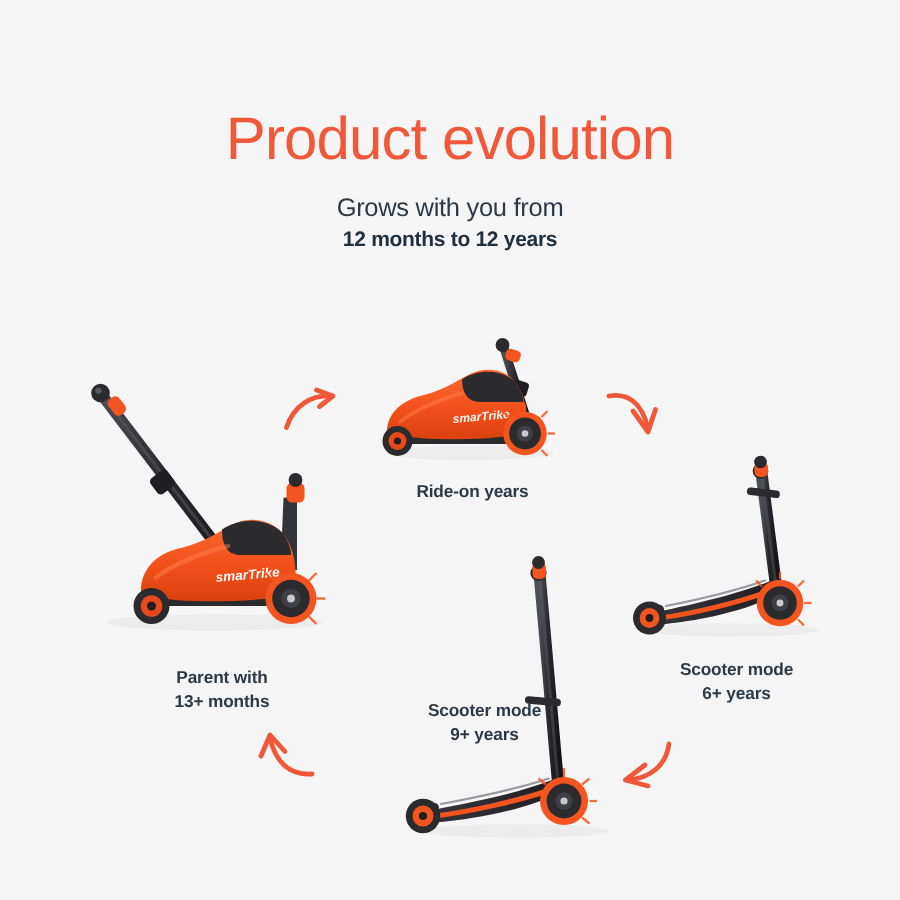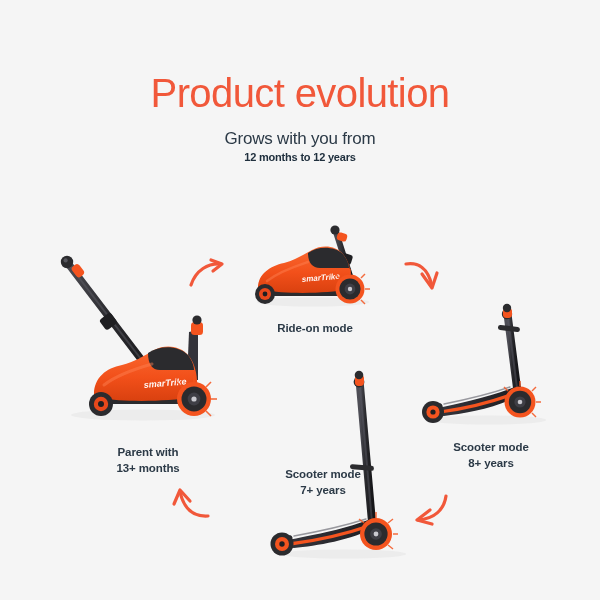--- a/index.html
+++ b/index.html
@@ -40,21 +40,21 @@
   }
   .sub1 {
     margin-top: 14px;
     font-size: 17px;
     font-weight: 400;
     color: #2c3a47;
     letter-spacing: -0.2px;
   }
   .sub2 {
     margin-top: 2px;
-    font-size: 11px;
+    font-size: 14px;
     font-weight: 700;
     color: #20303e;
     letter-spacing: -0.2px;
   }
 
   
   .stage-item {
     position: absolute;
   }
   .caption {
@@ -244,21 +244,21 @@
             <line x1="110" y1="50" x2="110" y2="45"></line>
             <line x1="121" y1="54" x2="125" y2="50"></line>
             <line x1="125" y1="65" x2="130" y2="65"></line>
             <line x1="121" y1="76" x2="125" y2="80"></line>
             <line x1="99" y1="54" x2="95" y2="50"></line>
           </g>
         </g>
       </svg>
     </div>
     <div class="caption">
-      <span>Ride-on mode</span>
+      <span>Ride-on years</span>
     </div>
   </div>
 
   <div class="stage-item" id="item-scoot3">
     <div class="art">
       <svg width="150" height="128" viewBox="0 0 150 128">
         <defs>
           <linearGradient id="s3Tube" x1="0" y1="0" x2="1" y2="0">
             <stop offset="0" stop-color="#4d4d55"></stop>
             <stop offset="0.45" stop-color="#2a2a2e"></stop>
@@ -308,21 +308,21 @@
             <line x1="116" y1="91" x2="120" y2="87"></line>
             <line x1="120" y1="102" x2="125" y2="102"></line>
             <line x1="116" y1="113" x2="120" y2="117"></line>
             <line x1="92" y1="91" x2="88" y2="87"></line>
           </g>
         </g>
       </svg>
     </div>
     <div class="caption">
       <span>Scooter mode</span>
-      <span class="c-age">8+ years</span>
+      <span class="c-age">6+ years</span>
     </div>
   </div>
 
   <div class="stage-item" id="item-scoot9">
     <div class="art">
       <svg width="200" height="200" viewBox="0 0 200 200">
         <defs>
           <linearGradient id="s9Tube" x1="0" y1="0" x2="1" y2="0">
             <stop offset="0" stop-color="#4d4d55"></stop>
             <stop offset="0.45" stop-color="#2a2a2e"></stop>
@@ -371,21 +371,21 @@
             <line x1="140" y1="161" x2="145" y2="157"></line>
             <line x1="145" y1="172" x2="150" y2="172"></line>
             <line x1="140" y1="183" x2="145" y2="187"></line>
             <line x1="116" y1="161" x2="111" y2="157"></line>
           </g>
         </g>
       </svg>
     </div>
     <div class="caption">
       <span>Scooter mode</span>
-      <span class="c-age">7+ years</span>
+      <span class="c-age">9+ years</span>
     </div>
   </div>
 
   <div class="arrow" id="arrow-1">
     <svg width="40" height="34" viewBox="0 0 40 34">
       <path d="M3 27 C8 12 20 5 33 6" stroke="#f1583a" stroke-width="3.2" fill="none" stroke-linecap="round"></path>
       <path d="M23 2 L34 6 L25 13" stroke="#f1583a" stroke-width="3.2" fill="none" stroke-linecap="round" stroke-linejoin="round"></path>
     </svg>
   </div>
 

